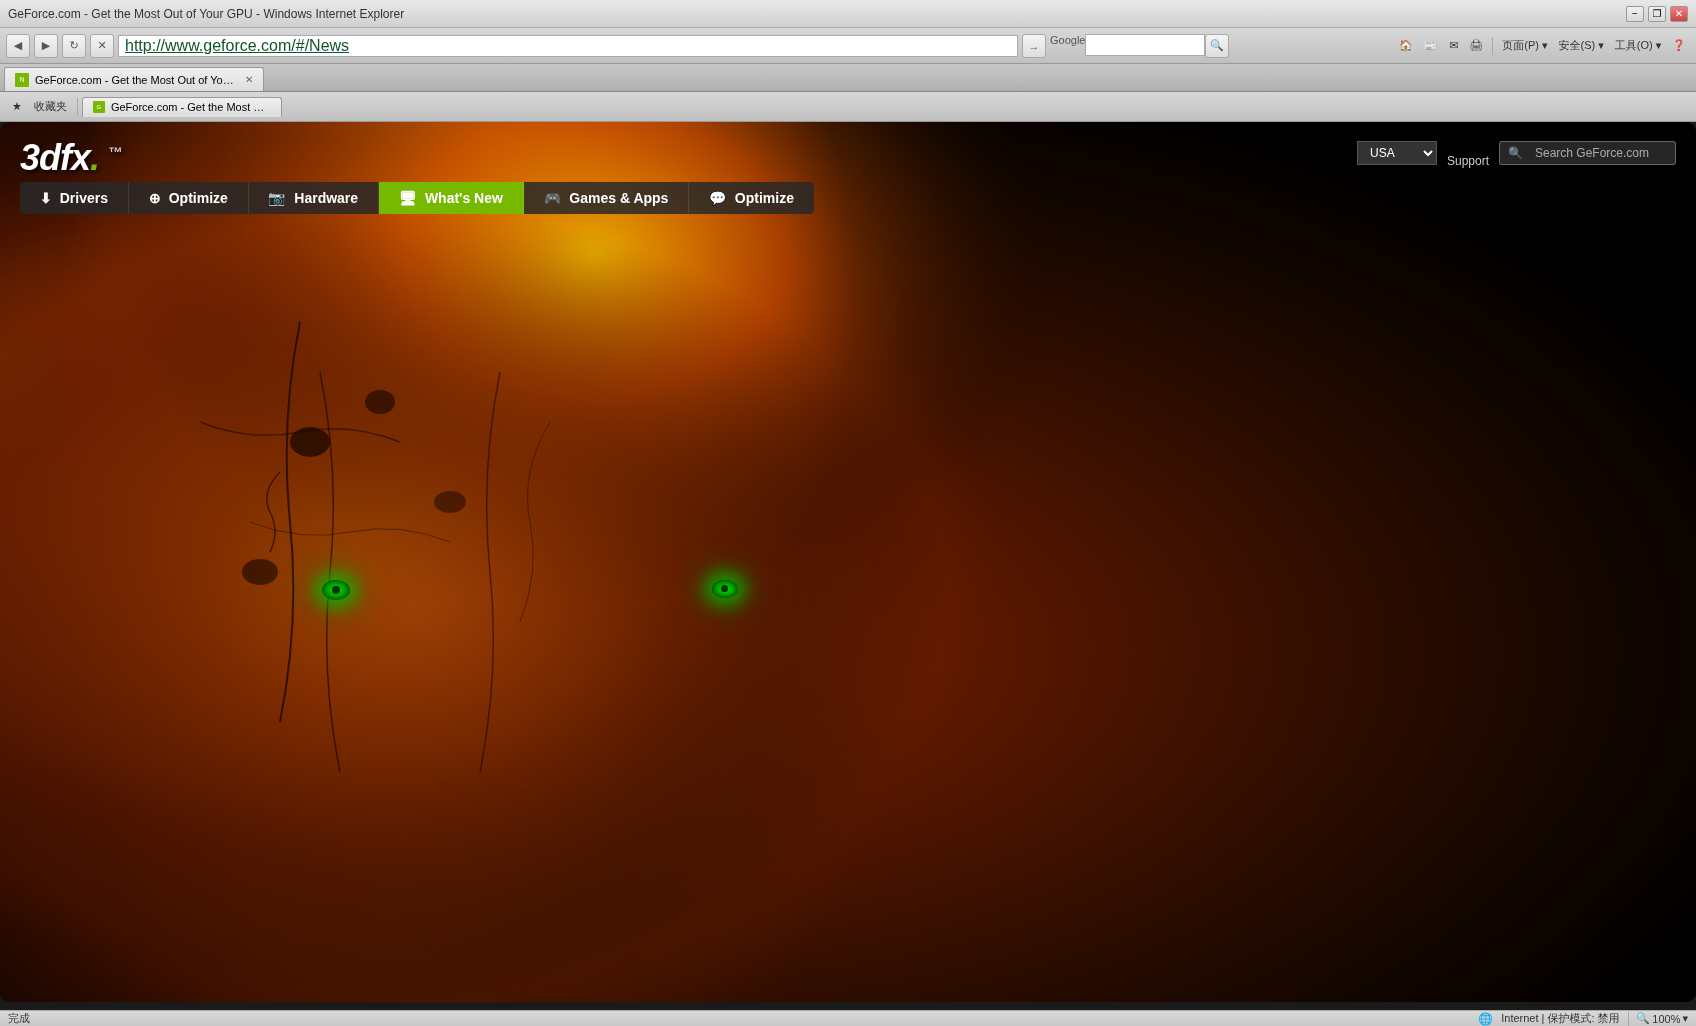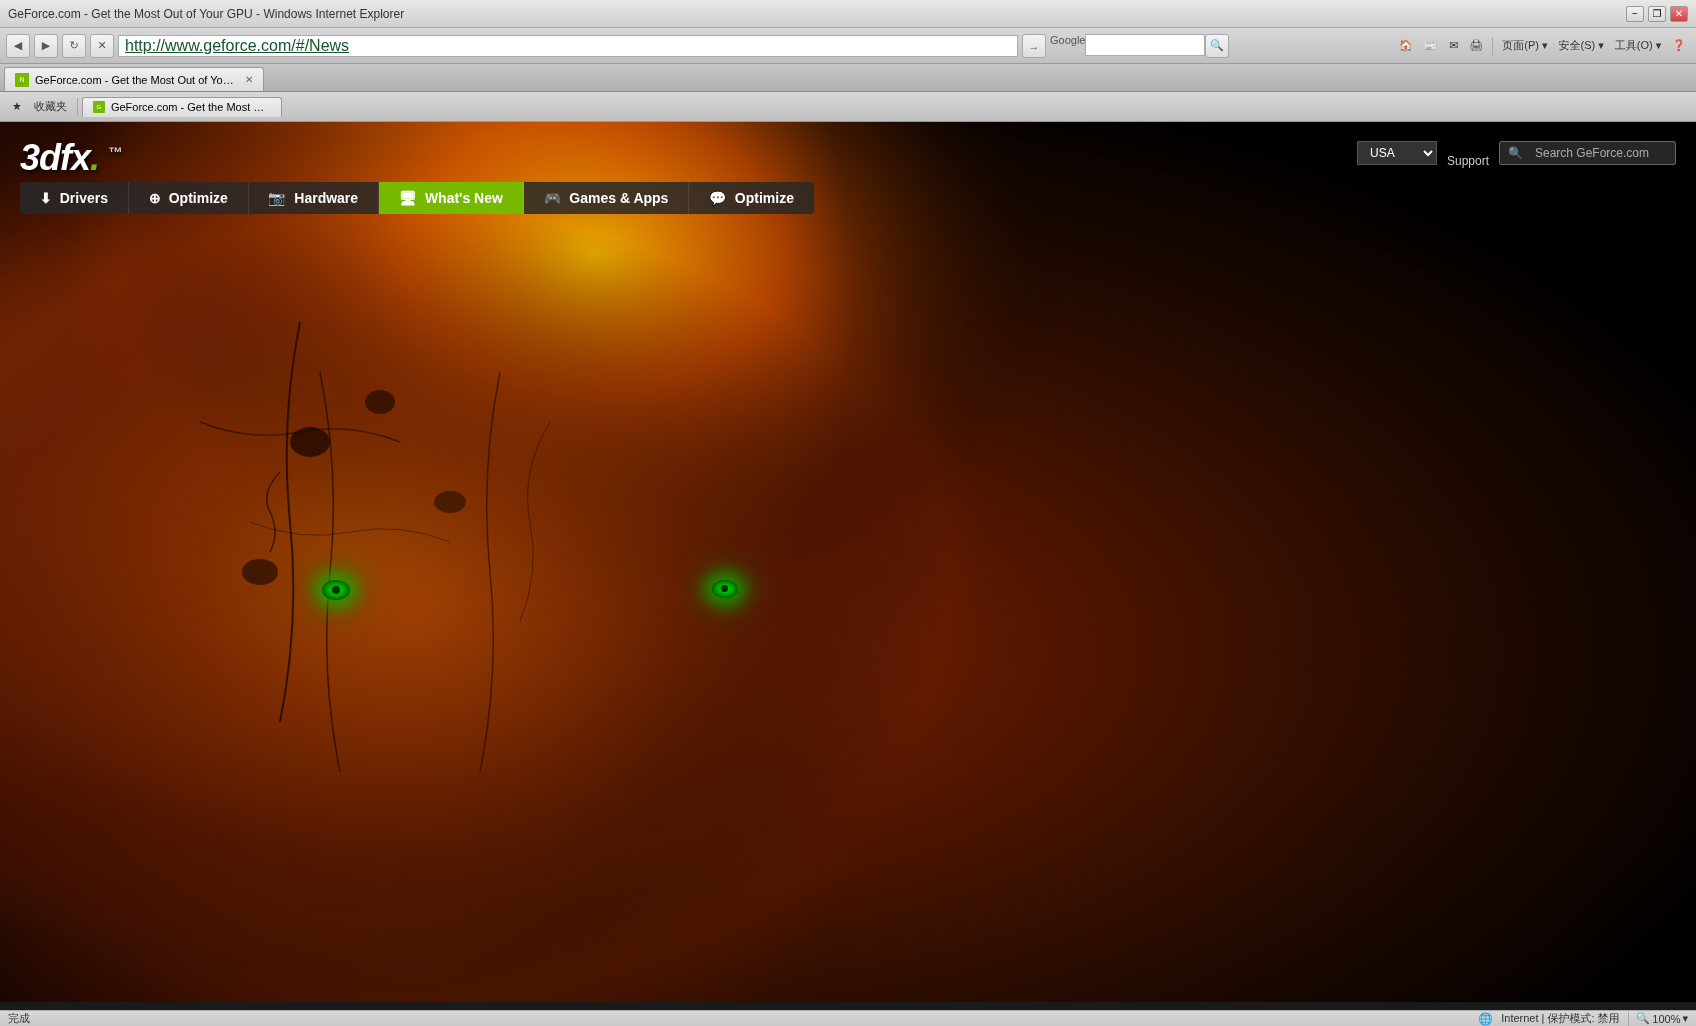--- a/index.html
+++ b/index.html
@@ -157,20 +157,21 @@
       margin: 0 2px;
     }
 
     
     .website-area {
       position: relative;
       width: 1696px;
       height: calc(1026px - 28px - 36px - 28px - 30px - 24px);
       background: #000;
       overflow: hidden;
+      border-radius: 10px;
     }
 
     
     .hero-bg {
       position: absolute;
       top: 0;
       left: 0;
       width: 100%;
       height: 100%;
       background: radial-gradient(ellipse at 40% 60%, #8b2500 0%, #5c1800 20%, #3a1000 40%, #1a0800 60%, #000 80%);

